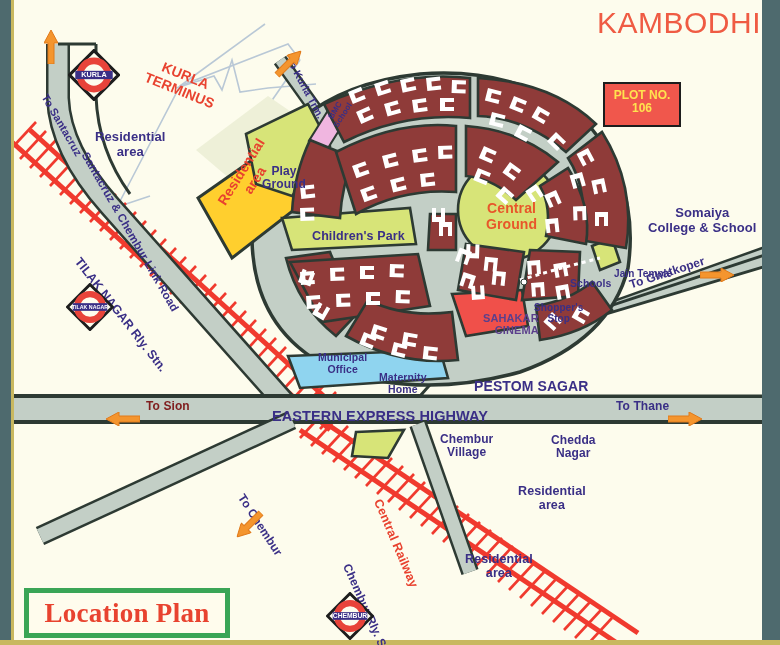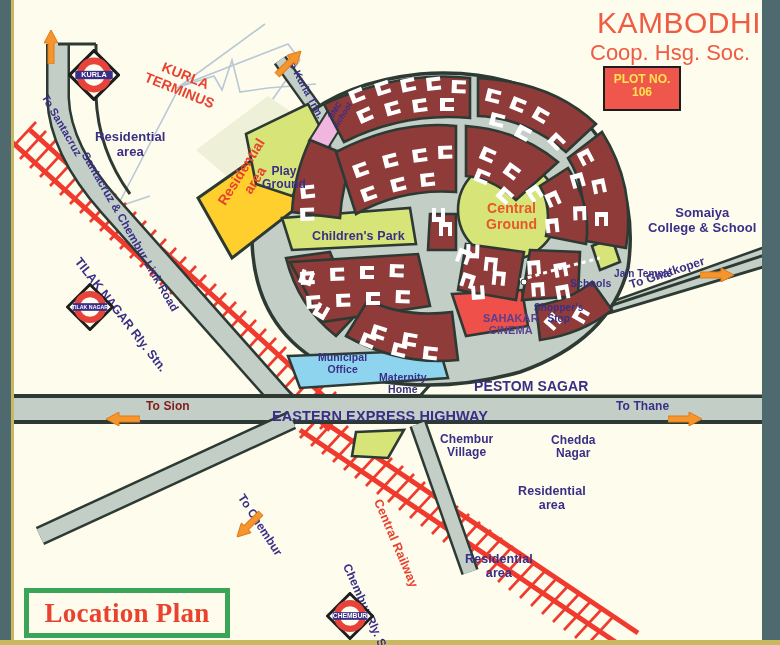--- a/index.html
+++ b/index.html
@@ -408,44 +408,43 @@
       <circle cx="524" cy="282" r="3" fill="#ffffff" stroke="#2d3a33" stroke-width="1"></circle>
 
       <rect x="0" y="0" width="11" height="645" fill="#4e6a6e"></rect>
       <rect x="11" y="0" width="3" height="645" fill="#c8b860"></rect>
       <rect x="762" y="0" width="18" height="645" fill="#4e6a6e"></rect>
       <rect x="0" y="640" width="780" height="5" fill="#c8b860"></rect>
     </g>
   </svg>
 
   <div class="title-main" style="left:597px;top:6px;font-size:30px;letter-spacing:.5px;">KAMBODHI</div>
-  <div class="title-main" style="left:590px;top:40px;font-size:22px;">Coop. Hsg. Soc.</div>
-
-  <div class="plotbox" style="left:603px;top:66px;width:74px;height:36px;font-size:12px;padding-top:5px;">
+
+  <div class="plotbox" style="left:603px;top:82px;width:74px;height:36px;font-size:12px;padding-top:5px;">
     <div>PLOT NO.</div>
     <div>106</div>
   </div>
 
   <div class="locbox" style="left:24px;top:588px;width:196px;height:40px;">
     <span>Location Plan</span>
   </div>
 
   <div id="dyn-labels">
       <div class="lbl" style="left: 95px; top: 130px; font-size: 13px; color: rgb(58, 47, 134);">Residential
 area</div>
       <div class="lbl" style="left: 215px; top: 200px; font-size: 14px; color: rgb(232, 66, 47); transform-origin: left top; transform: rotate(-58deg);">Residential
 area</div>
       <div class="lbl" style="left: 262px; top: 165px; font-size: 12px; color: rgb(58, 47, 134);">Play
 Ground</div>
       <div class="lbl" style="left: 312px; top: 229px; font-size: 12.5px; color: rgb(58, 47, 134);">Children's Park</div>
       <div class="lbl" style="left: 325px; top: 120px; font-size: 8px; color: rgb(58, 47, 134); transform-origin: left top; transform: rotate(-58deg);">BMC
 School</div>
       <div class="lbl" style="left: 486px; top: 201px; font-size: 14px; color: rgb(232, 86, 42);">Central
 Ground</div>
-      <div class="lbl" style="left: 483px; top: 312px; font-size: 11px; color: rgb(91, 63, 140);">SAHAKAR
+      <div class="lbl" style="left: 483px; top: 312px; font-size: 11px; color: rgb(91, 63, 140); text-align: right;">SAHAKAR
 CINEMA</div>
       <div class="lbl" style="left: 318px; top: 352px; font-size: 10.5px; color: rgb(58, 47, 134);">Municipal
 Office</div>
       <div class="lbl" style="left: 379px; top: 372px; font-size: 10.5px; color: rgb(58, 47, 134);">Maternity
 Home</div>
       <div class="lbl" style="left: 570px; top: 278px; font-size: 10.5px; color: rgb(58, 47, 134);">Schools</div>
       <div class="lbl" style="left: 614px; top: 268px; font-size: 10px; color: rgb(58, 47, 134);">Jain Temple</div>
       <div class="lbl" style="left: 534px; top: 302px; font-size: 10px; color: rgb(58, 47, 134);">Shopper's
 Stop</div>
       <div class="lbl" style="left: 648px; top: 206px; font-size: 13px; color: rgb(58, 47, 134);">Somaiya

